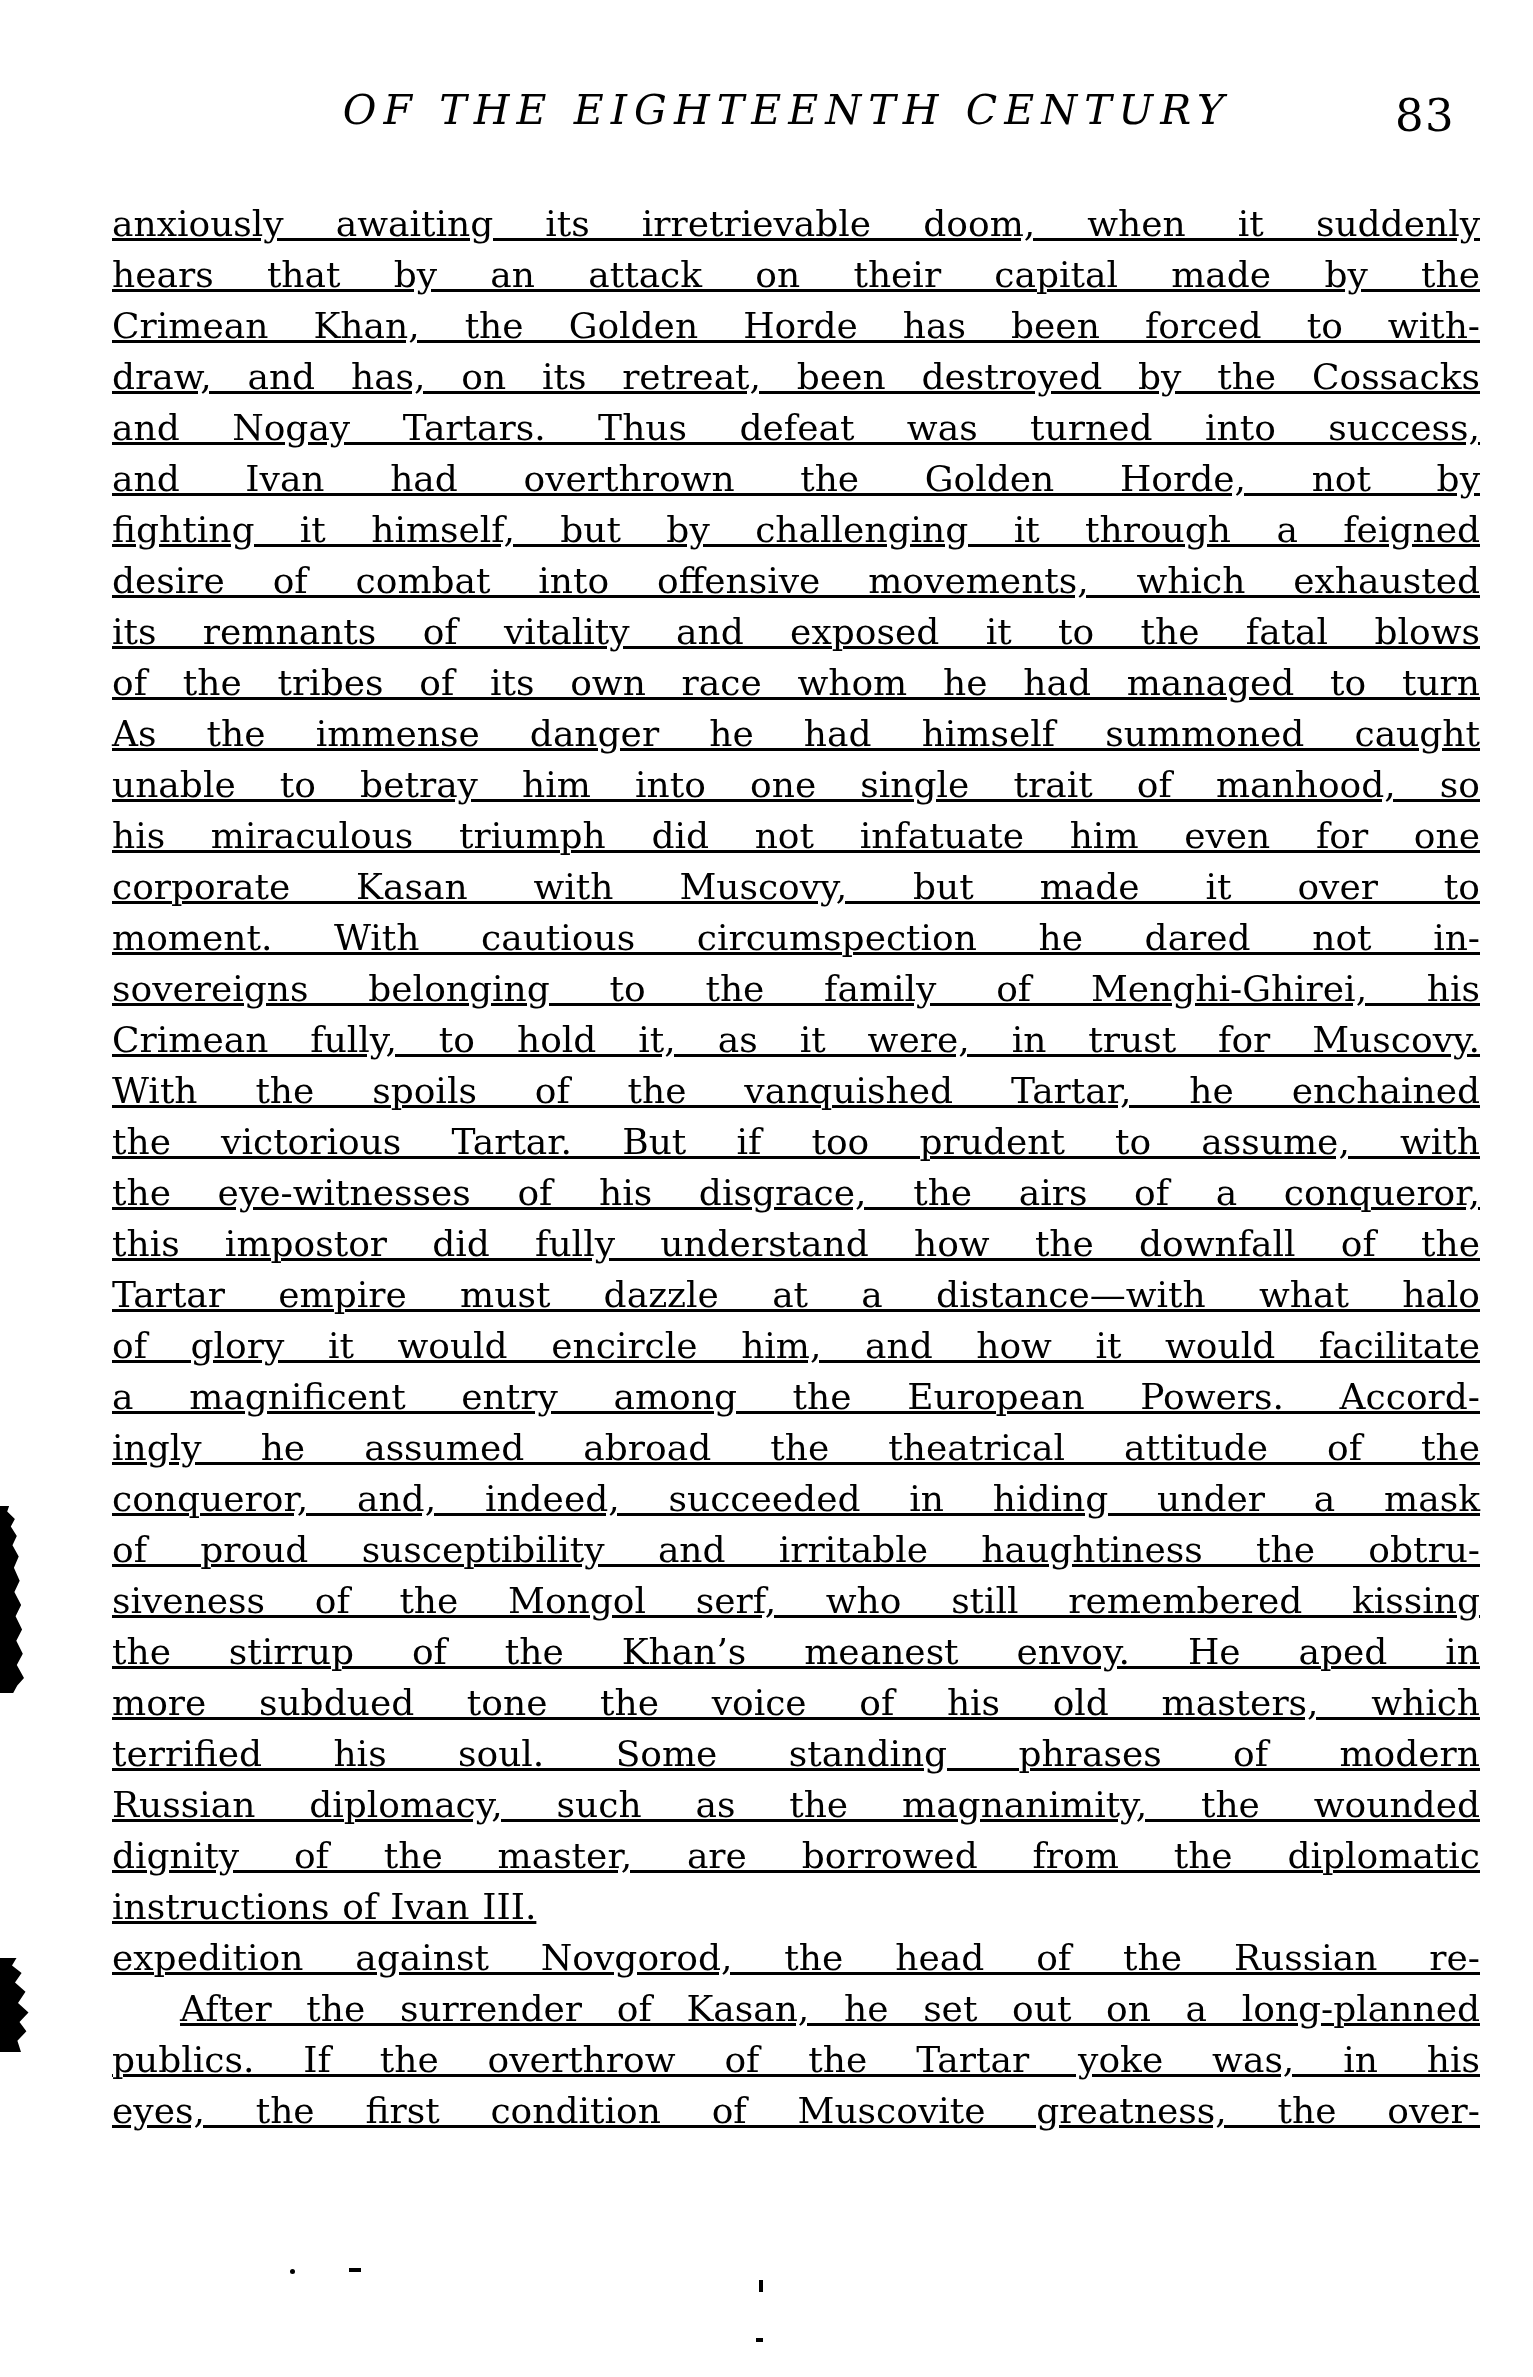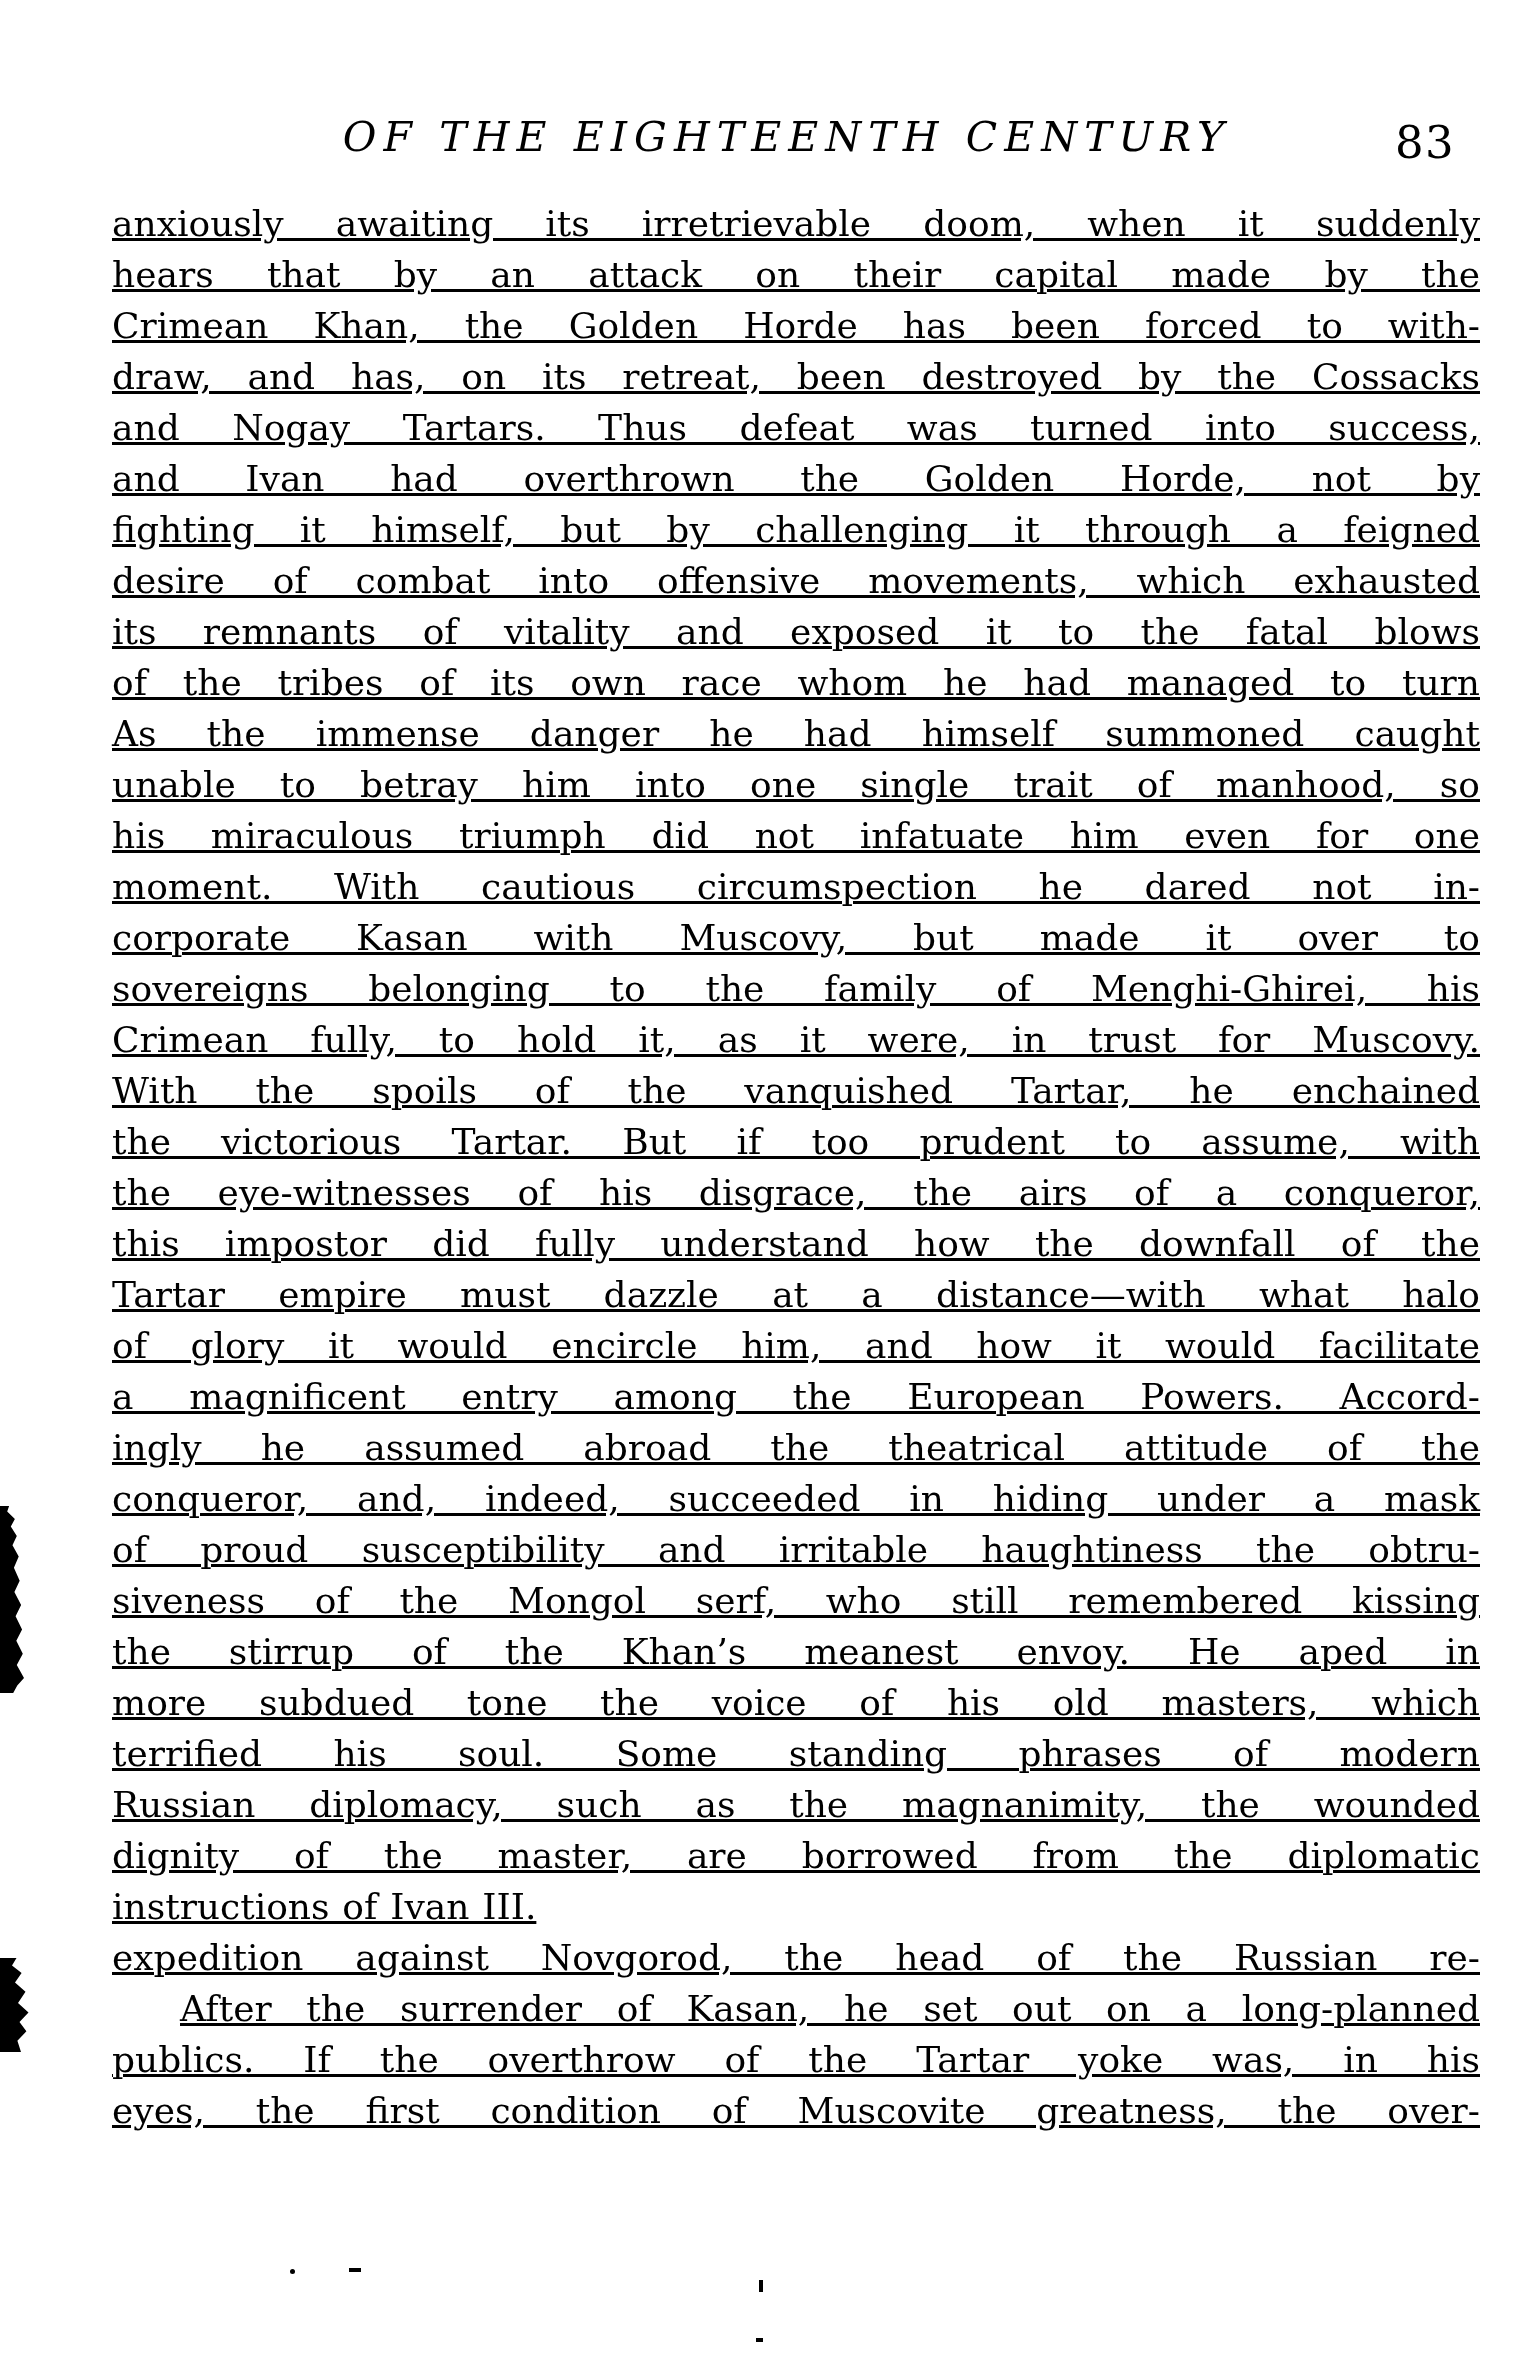--- a/index.html
+++ b/index.html
@@ -11,21 +11,21 @@
     position: relative;
     width: 1533px;
     height: 2377px;
     background: #ffffff;
     overflow: hidden;
     font-family: "DejaVu Serif", serif;
     color: #000000;
   }
   .running-header {
     position: absolute;
-    top: 115px;
+    top: 88px;
     left: 0;
     width: 1533px;
     height: 57px;
   }
   .running-header .title {
     position: absolute;
     left: 787px;
     transform: translateX(-50%);
     white-space: nowrap;
     font-style: italic;
@@ -108,22 +108,22 @@
       <div class="line">draw, and has, on its retreat, been destroyed by the Cossacks</div>
       <div class="line">and Nogay Tartars. Thus defeat was turned into success,</div>
       <div class="line">and Ivan had overthrown the Golden Horde, not by</div>
       <div class="line">fighting it himself, but by challenging it through a feigned</div>
       <div class="line">desire of combat into offensive movements, which exhausted</div>
       <div class="line">its remnants of vitality and exposed it to the fatal blows</div>
       <div class="line">of the tribes of its own race whom he had managed to turn</div>
       <div class="line">As the immense danger he had himself summoned caught</div>
       <div class="line">unable to betray him into one single trait of manhood, so</div>
       <div class="line">his miraculous triumph did not infatuate him even for one</div>
+      <div class="line">corporate Kasan with Muscovy, but made it over to</div>
       <div class="line">moment. With cautious circumspection he dared not in-</div>
-      <div class="line">corporate Kasan with Muscovy, but made it over to</div>
       <div class="line">sovereigns belonging to the family of Menghi-Ghirei, his</div>
       <div class="line">Crimean fully, to hold it, as it were, in trust for Muscovy.</div>
       <div class="line">With the spoils of the vanquished Tartar, he enchained</div>
       <div class="line">the victorious Tartar. But if too prudent to assume, with</div>
       <div class="line">the eye-witnesses of his disgrace, the airs of a conqueror,</div>
       <div class="line">this impostor did fully understand how the downfall of the</div>
       <div class="line">Tartar empire must dazzle at a distance—with what halo</div>
       <div class="line">of glory it would encircle him, and how it would facilitate</div>
       <div class="line">a magnificent entry among the European Powers. Accord-</div>
       <div class="line">ingly he assumed abroad the theatrical attitude of the</div>

